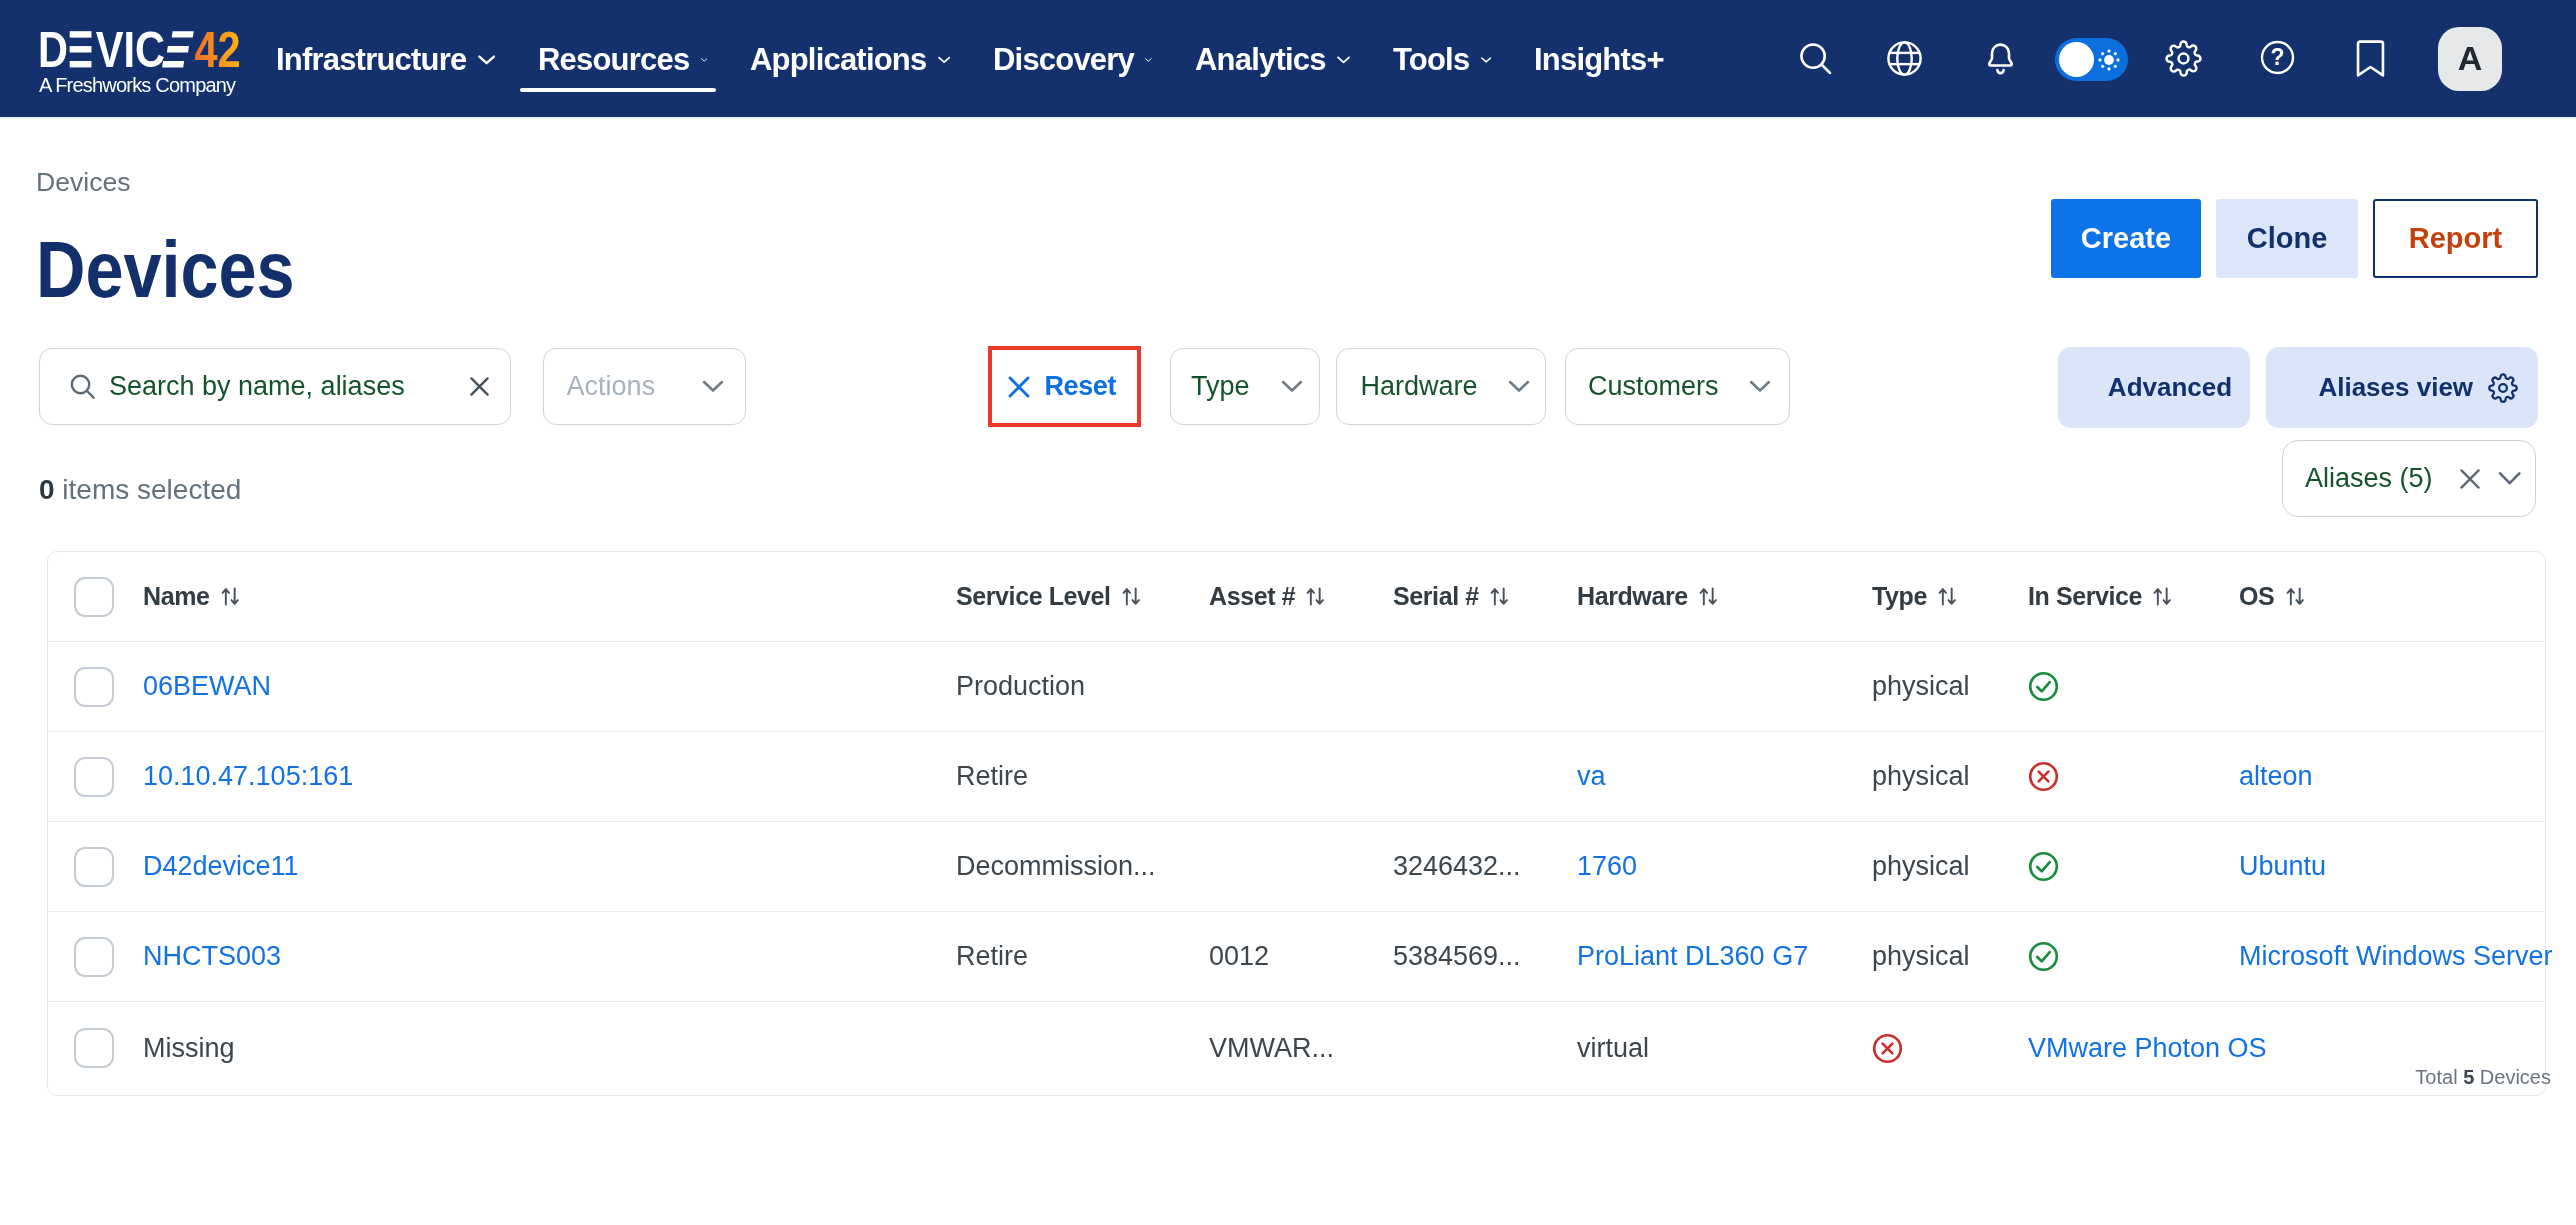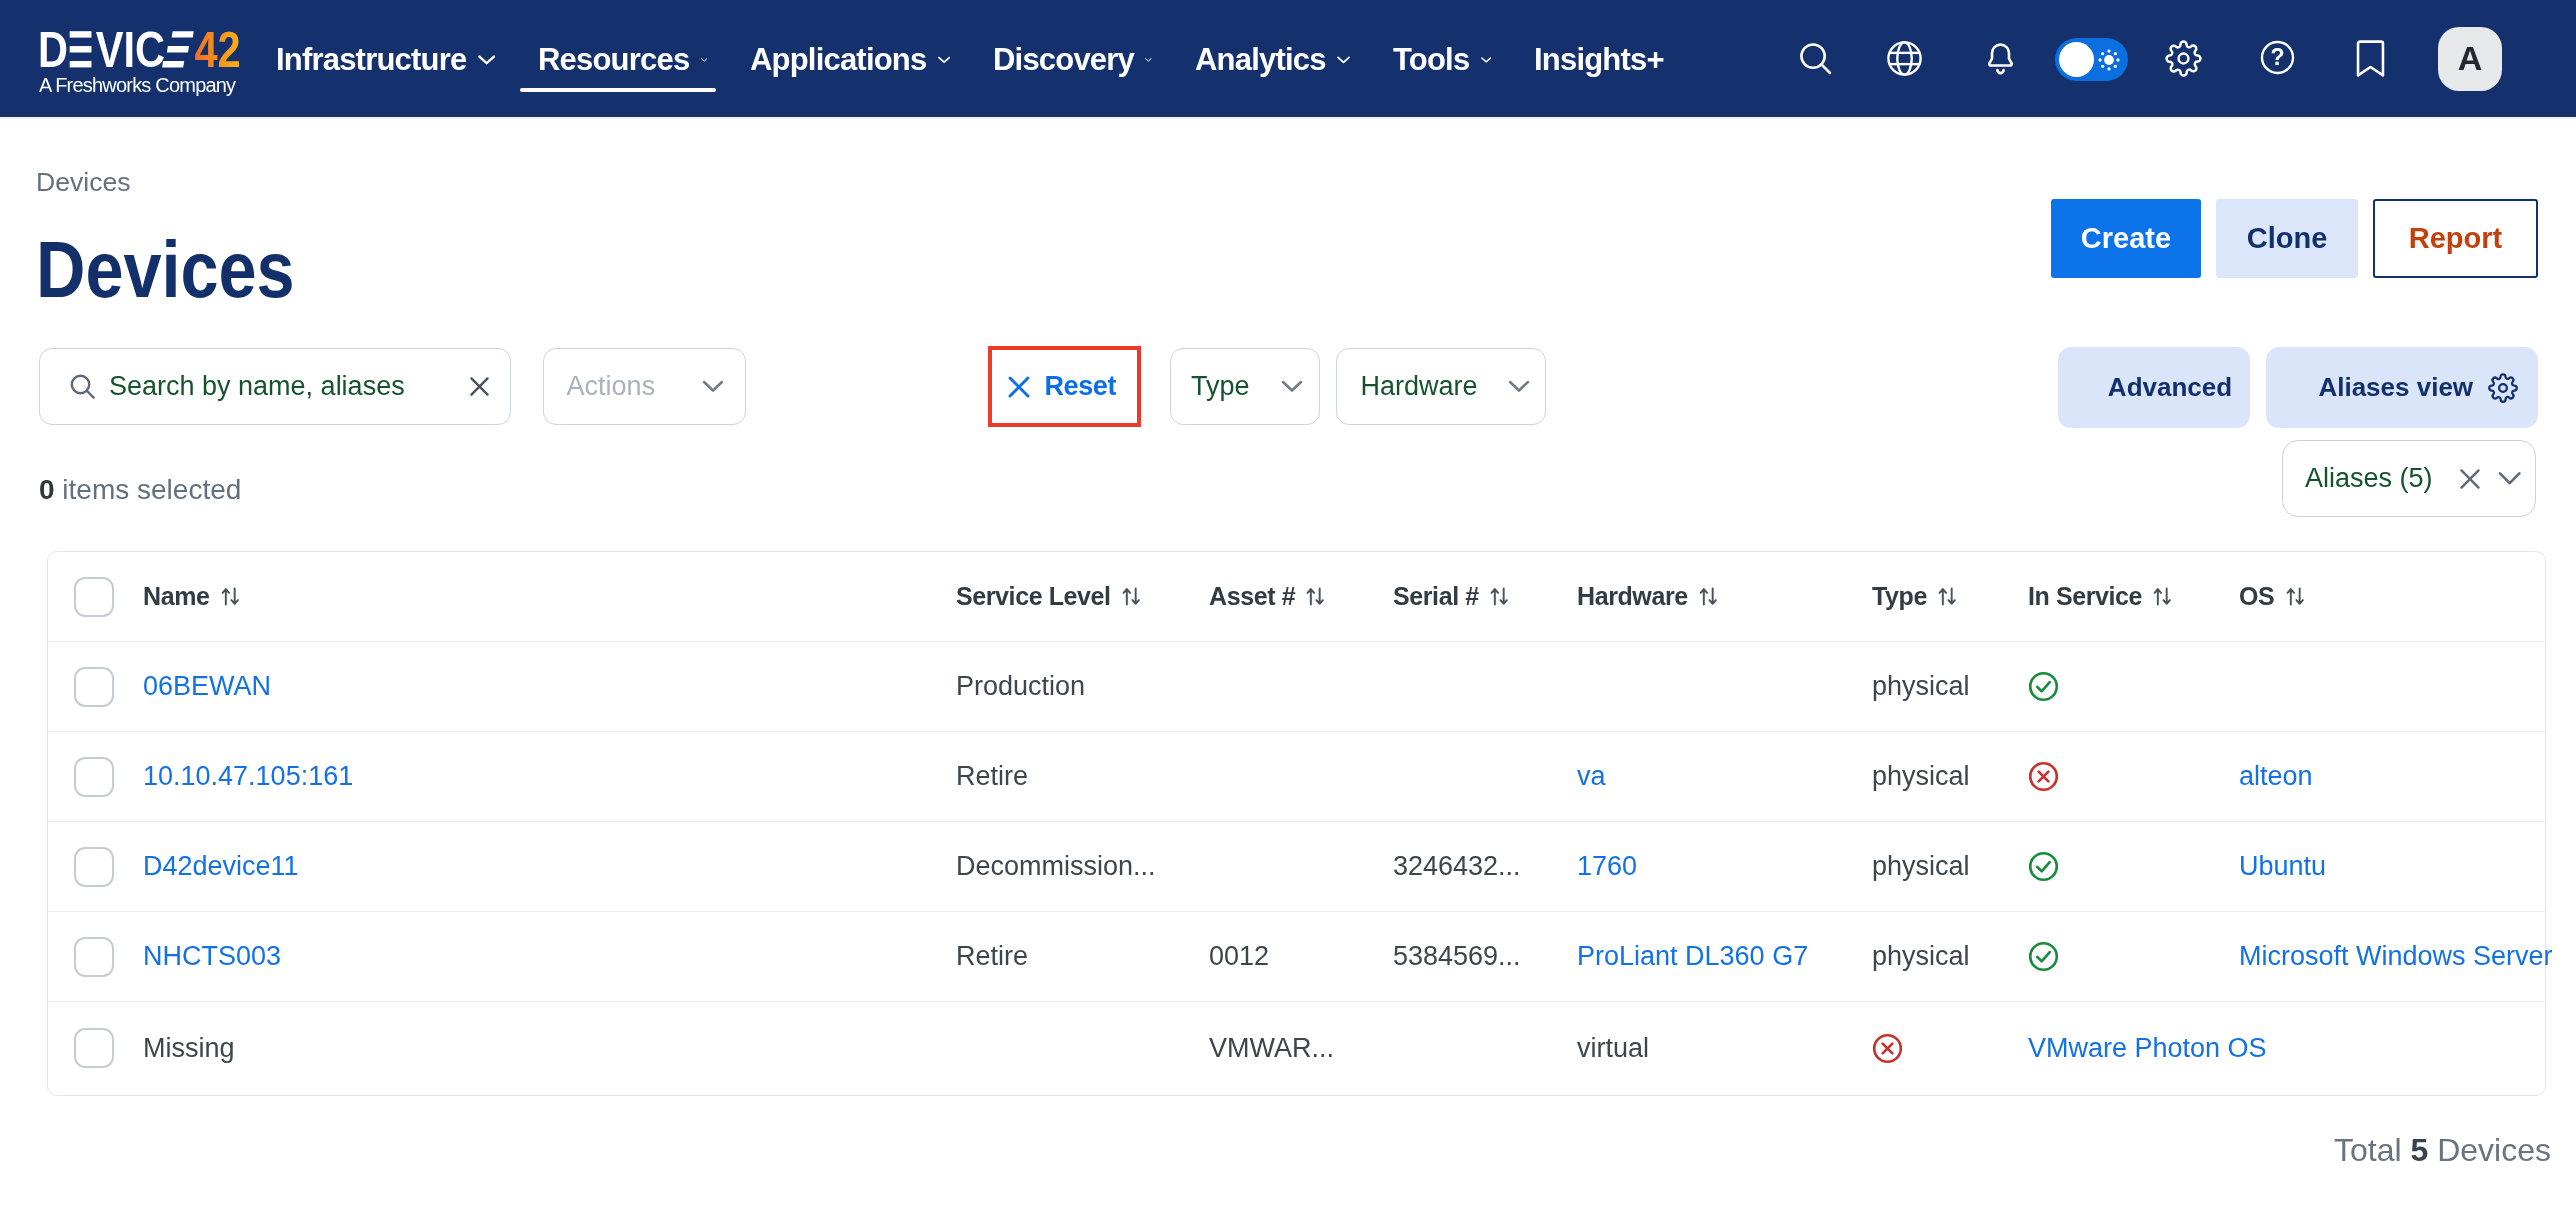--- a/index.html
+++ b/index.html
@@ -49,21 +49,21 @@
 .trow { display:grid; grid-template-columns:95px 813px 253px 184px 184px 295px 156px 211px 1fr; align-items:center; }
 .trow > div { white-space:nowrap; }
 .trow svg { display:block; }
 .hcell svg { display:inline-block; }
 #thead { height:89px; font-weight:700; font-size:25px; color:#333b43; letter-spacing:-0.4px; }
 .hcell { display:flex; align-items:center; gap:11.3px; }
 .drow { height:90px; border-top:1.6px solid #e7eaee; font-size:27px; color:#3d454d; }
 .drow:last-child { height:93px; }
 .cb { width:40px; height:40px; border:2px solid #c5ccd4; border-radius:11.3px; margin-left:26px; background:#fff; }
 a.lnk { color:#1272e4; text-decoration:none; font-weight:500; }
-#total { position:absolute; right:25px; top:1132px; font-size:32px; color:#6a7480; }
+#total { position:absolute; right:25px; top:1066px; font-size:20px; color:#6a7480; }
 #total b { color:#39434d; }
 </style>
 </head>
 <body>
 <div id="page">
   <div id="nav">
     <svg id="logo" width="202" height="39" viewBox="0 0 251 48">
       <defs>
           <linearGradient id="og" x1="0" y1="0" x2="1" y2="0">
         <stop offset="0" stop-color="#ee6e28"></stop>
@@ -185,20 +185,26 @@
     <svg style="position:absolute; left:110px" width="22" height="13" viewBox="0 0 27 16" fill="none">
         <path d="M2.5 2.5 L13.5 13 L24.5 2.5" stroke="#717c87" stroke-width="3.2" stroke-linecap="round" stroke-linejoin="round"></path>
       </svg>
   </div>
   <div class="fbox" id="f-hw">
     <span class="ftext" style="margin-left:23.4px">Hardware</span>
     <svg style="position:absolute; left:171px" width="22" height="13" viewBox="0 0 27 16" fill="none">
         <path d="M2.5 2.5 L13.5 13 L24.5 2.5" stroke="#717c87" stroke-width="3.2" stroke-linecap="round" stroke-linejoin="round"></path>
       </svg>
   </div>
+  <div class="fbox" id="f-cust">
+    <span class="ftext" style="margin-left:22px">Customers</span>
+    <svg style="position:absolute; left:183px" width="22" height="13" viewBox="0 0 27 16" fill="none">
+        <path d="M2.5 2.5 L13.5 13 L24.5 2.5" stroke="#717c87" stroke-width="3.2" stroke-linecap="round" stroke-linejoin="round"></path>
+      </svg>
+  </div>
   <div class="bluebtn" id="b-adv">Advanced</div>
   <div class="bluebtn" id="b-alias">Aliases view
     <svg width="30" height="30" viewBox="0 0 24 24" fill="none" stroke="#12306b" stroke-width="1.8" stroke-linecap="round" stroke-linejoin="round">
         <circle cx="12" cy="12" r="3.1"></circle>
         <path d="M19.4 15a1.65 1.65 0 0 0 .33 1.82l.06.06a2 2 0 0 1-2.83 2.83l-.06-.06a1.65 1.65 0 0 0-1.82-.33 1.65 1.65 0 0 0-1 1.51V21a2 2 0 0 1-4 0v-.09A1.65 1.65 0 0 0 9 19.4a1.65 1.65 0 0 0-1.82.33l-.06.06a2 2 0 0 1-2.83-2.83l.06-.06a1.65 1.65 0 0 0 .33-1.82 1.65 1.65 0 0 0-1.51-1H3a2 2 0 0 1 0-4h.09A1.65 1.65 0 0 0 4.6 9a1.65 1.65 0 0 0-.33-1.82l-.06-.06a2 2 0 0 1 2.83-2.83l.06.06a1.65 1.65 0 0 0 1.82.33H9a1.65 1.65 0 0 0 1-1.51V3a2 2 0 0 1 4 0v.09a1.65 1.65 0 0 0 1 1.51 1.65 1.65 0 0 0 1.82-.33l.06-.06a2 2 0 0 1 2.83 2.83l-.06.06a1.65 1.65 0 0 0-.33 1.82V9a1.65 1.65 0 0 0 1.51 1H21a2 2 0 0 1 0 4h-.09a1.65 1.65 0 0 0-1.51 1z"></path>
       </svg>
   </div>
   <div id="chip">
     <span class="ftext" style="margin-left:22px">Aliases (5)</span>
     <svg style="position:absolute; left:176px" width="22" height="22" viewBox="0 0 27 27">

